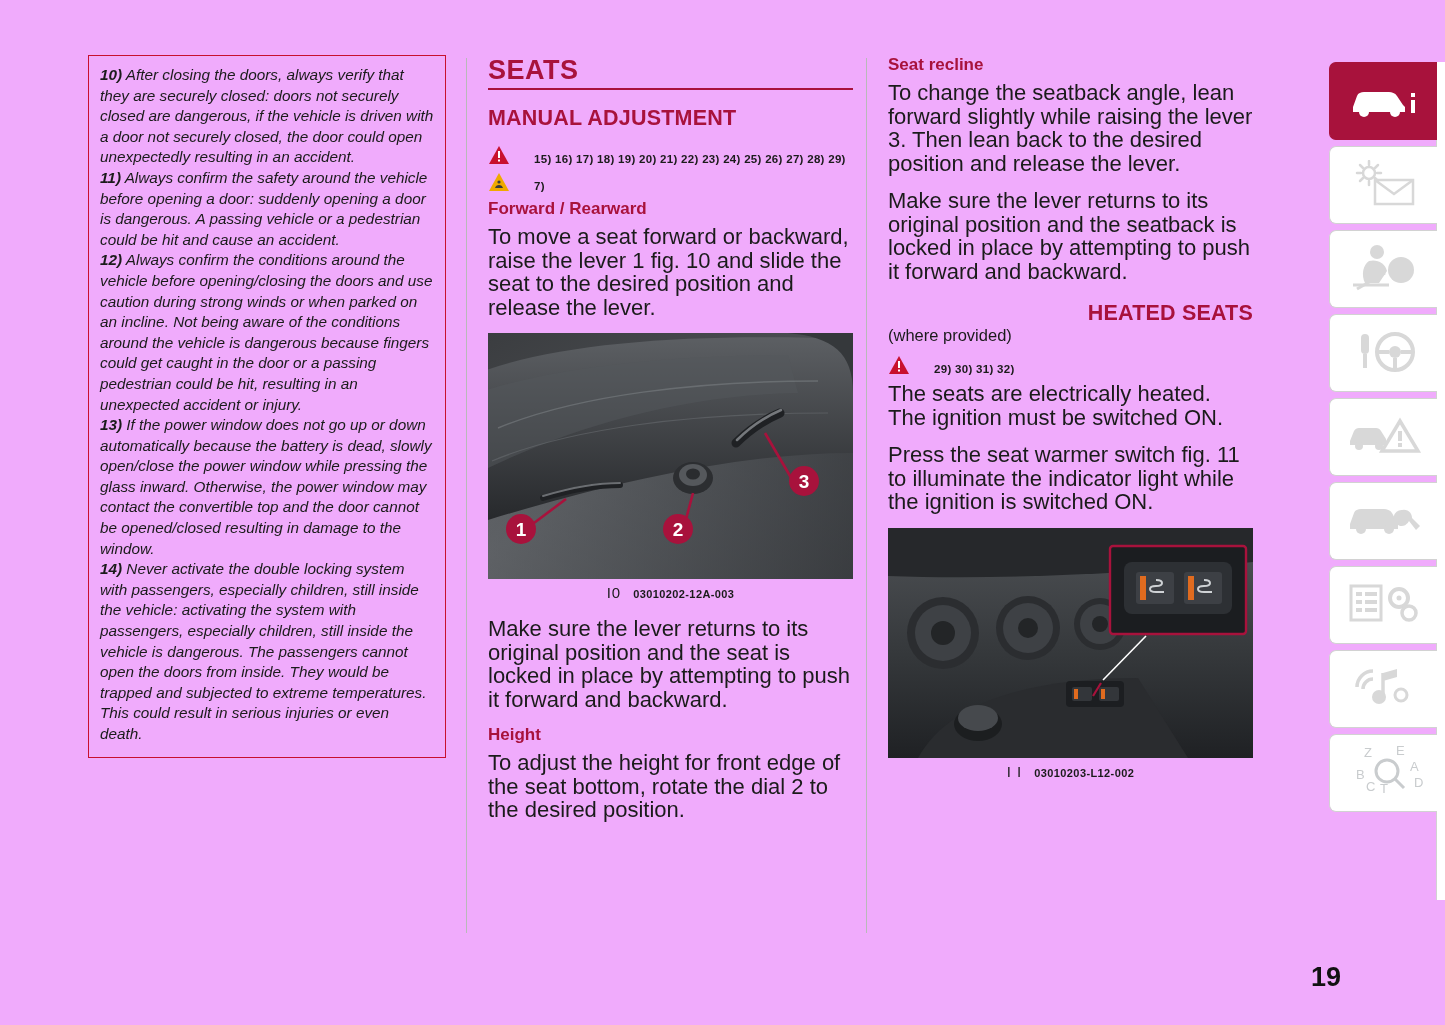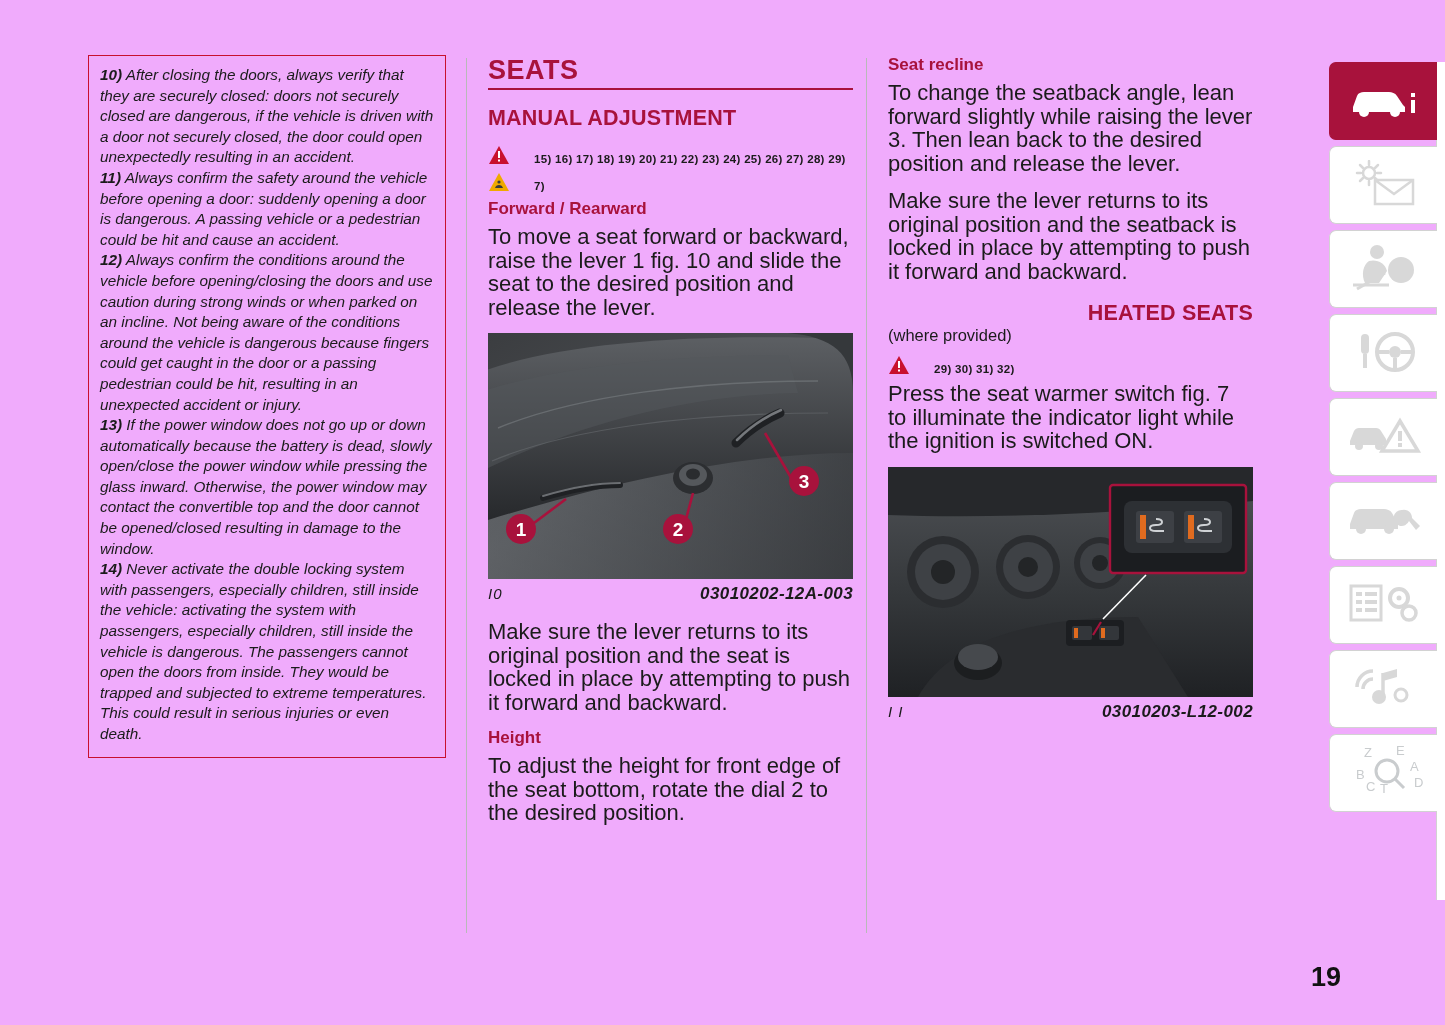--- a/index.html
+++ b/index.html
@@ -129,34 +129,33 @@
 
   
   .figure { margin: 6px 0 4px 0; }
   .fig-img {
     width: 100%;
     display: block;
     border: 0;
   }
   .fig-cap {
     display: flex;
-    justify-content: space-between;
+    justify-content: center;
     align-items: baseline;
     font-size: 12.5px;
     color: #1b1b1b;
     margin-top: 5px;
     margin-bottom: 16px;
-    font-style: italic;
   }
   .fig-num {
     font-size: 15px;
     letter-spacing: 1px;
   }
   .fig-code {
-    font-size: 17px;
+    font-size: 11px;
     font-weight: bold;
     letter-spacing: 0.4px;
     margin-left: 12px;
   }
 
   
   .rail {
     position: absolute;
     right: 0;
     top: 62px;
@@ -325,21 +324,22 @@
       <span class="tri">
         <svg width="22" height="20" viewBox="0 0 22 20">
           <path d="M11 1 L21 19 L1 19 Z" fill="#c8102e"></path>
           <rect x="10" y="6" width="2" height="7" fill="#fff"></rect>
           <rect x="10" y="14.5" width="2" height="2" fill="#fff"></rect>
         </svg>
       </span>
       <span class="refs">29) 30) 31) 32)</span>
     </div>
 
-    <p class="body">Press the seat warmer switch fig. 7 to illuminate the indicator light while the ignition is switched ON.</p>
+    <p class="body">The seats are electrically heated. The ignition must be switched ON.</p>
+    <p class="body">Press the seat warmer switch fig. 11 to illuminate the indicator light while the ignition is switched ON.</p>
 
     <div class="figure">
       <svg class="fig-img" viewBox="0 0 365 230">
         <defs>
           <linearGradient id="dashBg" x1="0" y1="0" x2="0" y2="1">
             <stop offset="0%" stop-color="#4f5256"></stop>
             <stop offset="55%" stop-color="#35383b"></stop>
             <stop offset="100%" stop-color="#1f2124"></stop>
           </linearGradient>
           <linearGradient id="panel" x1="0" y1="0" x2="0" y2="1">

